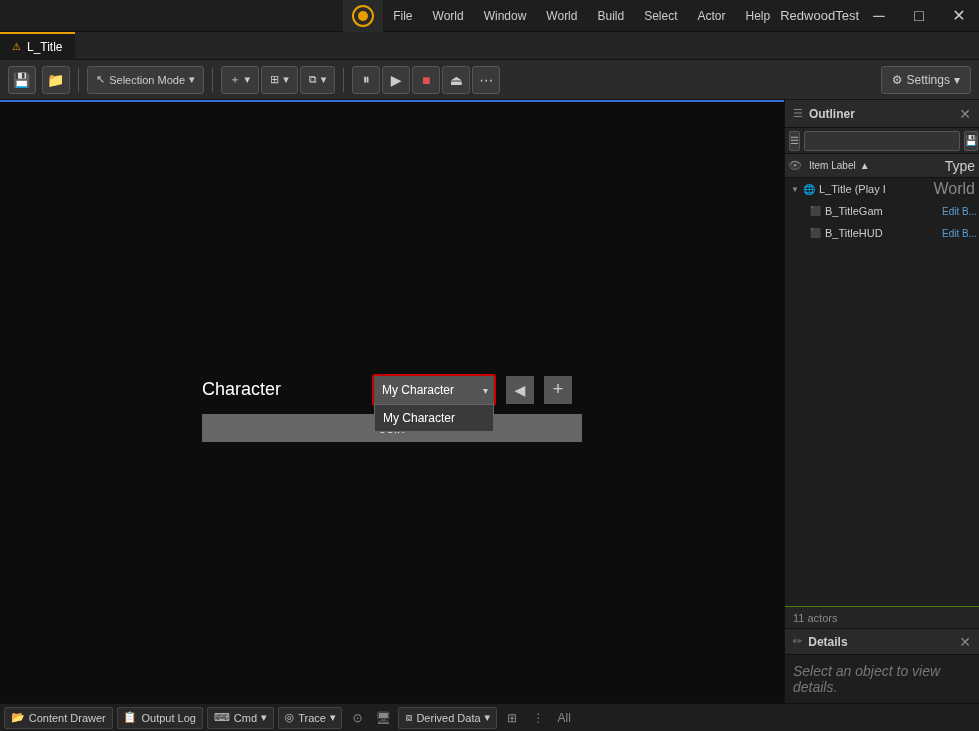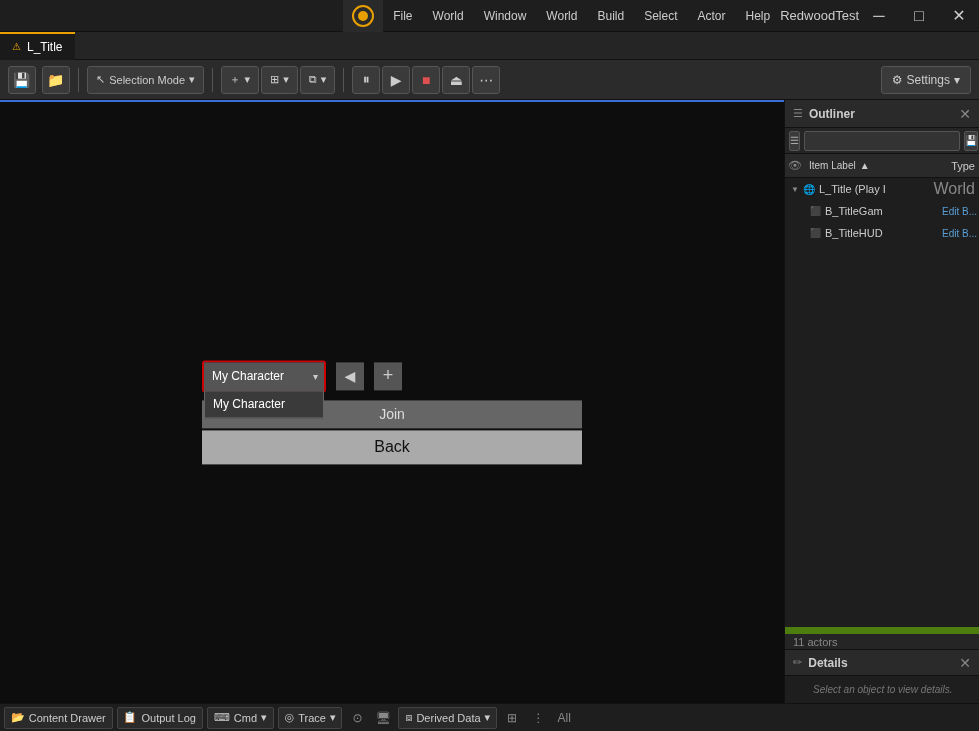--- a/index.html
+++ b/index.html
@@ -370,21 +370,21 @@
       padding-left: 4px;
       color: #ccc;
       font-size: 10px;
       display: flex;
       align-items: center;
       gap: 4px;
     }
     #col-type {
       width: 50px;
       color: #ccc;
-      font-size: 11px;
+      font-size: 14px;
       text-align: right;
       padding-right: 4px;
     }
 
     #outliner-tree {
       flex: 1;
       overflow-y: auto;
       background: #1e1e1e;
     }
     .tree-item {
@@ -439,21 +439,21 @@
     }
 
     #actors-count {
       height: 22px;
       display: flex;
       align-items: center;
       padding: 0 8px;
       color: #888;
       font-size: 11px;
       background: #252525;
-      border-top: 7px solid #4d7c0f;
+      border-top: 1px solid #4d7c0f;
     }
 
     
     #details-panel {
       background: #1e1e1e;
       border-top: 1px solid #111;
     }
     #details-header {
       height: 26px;
       background: #2a2a2a;
@@ -474,23 +474,22 @@
       font-weight: 600;
     }
     #details-close {
       color: #888;
       cursor: pointer;
       font-size: 14px;
     }
     #details-content {
       padding: 8px;
       color: #777;
-      font-size: 10px;
+      font-size: 14px;
       font-style: italic;
-      margin-left: 20px;
     }
 
     
     #bottombar {
       height: 28px;
       background: #1e1e1e;
       display: flex;
       align-items: center;
       border-top: 1px solid #111;
       padding: 0 4px;
@@ -618,36 +617,36 @@
   </div>
 </div>
 
 <div id="main-layout">
 
   <div id="viewport">
     <div id="viewport-topline"></div>
 
     <div id="game-ui">
       <div id="character-row">
+        <div id="character-label">Character</div>
         <div id="character-dropdown-wrapper">
           <select id="character-dropdown">
             <option>My Character</option>
           </select>
           <span id="dropdown-arrow">▾</span>
           <div id="dropdown-popup">
             <div id="dropdown-popup-item">My Character</div>
           </div>
         </div>
         <div class="nav-btn">◀</div>
         <div class="add-btn">+</div>
       </div>
       <div id="join-row">
         <span>Join</span>
       </div>
-      <div id="back-btn">Back</div>
     </div>
   </div>
 
   <div id="right-panel">
 
     <div id="outliner-header">
       <span style="color:#888;font-size:11px;">☰</span>
       <span id="outliner-title">Outliner</span>
       <span id="outliner-close">✕</span>
     </div>

